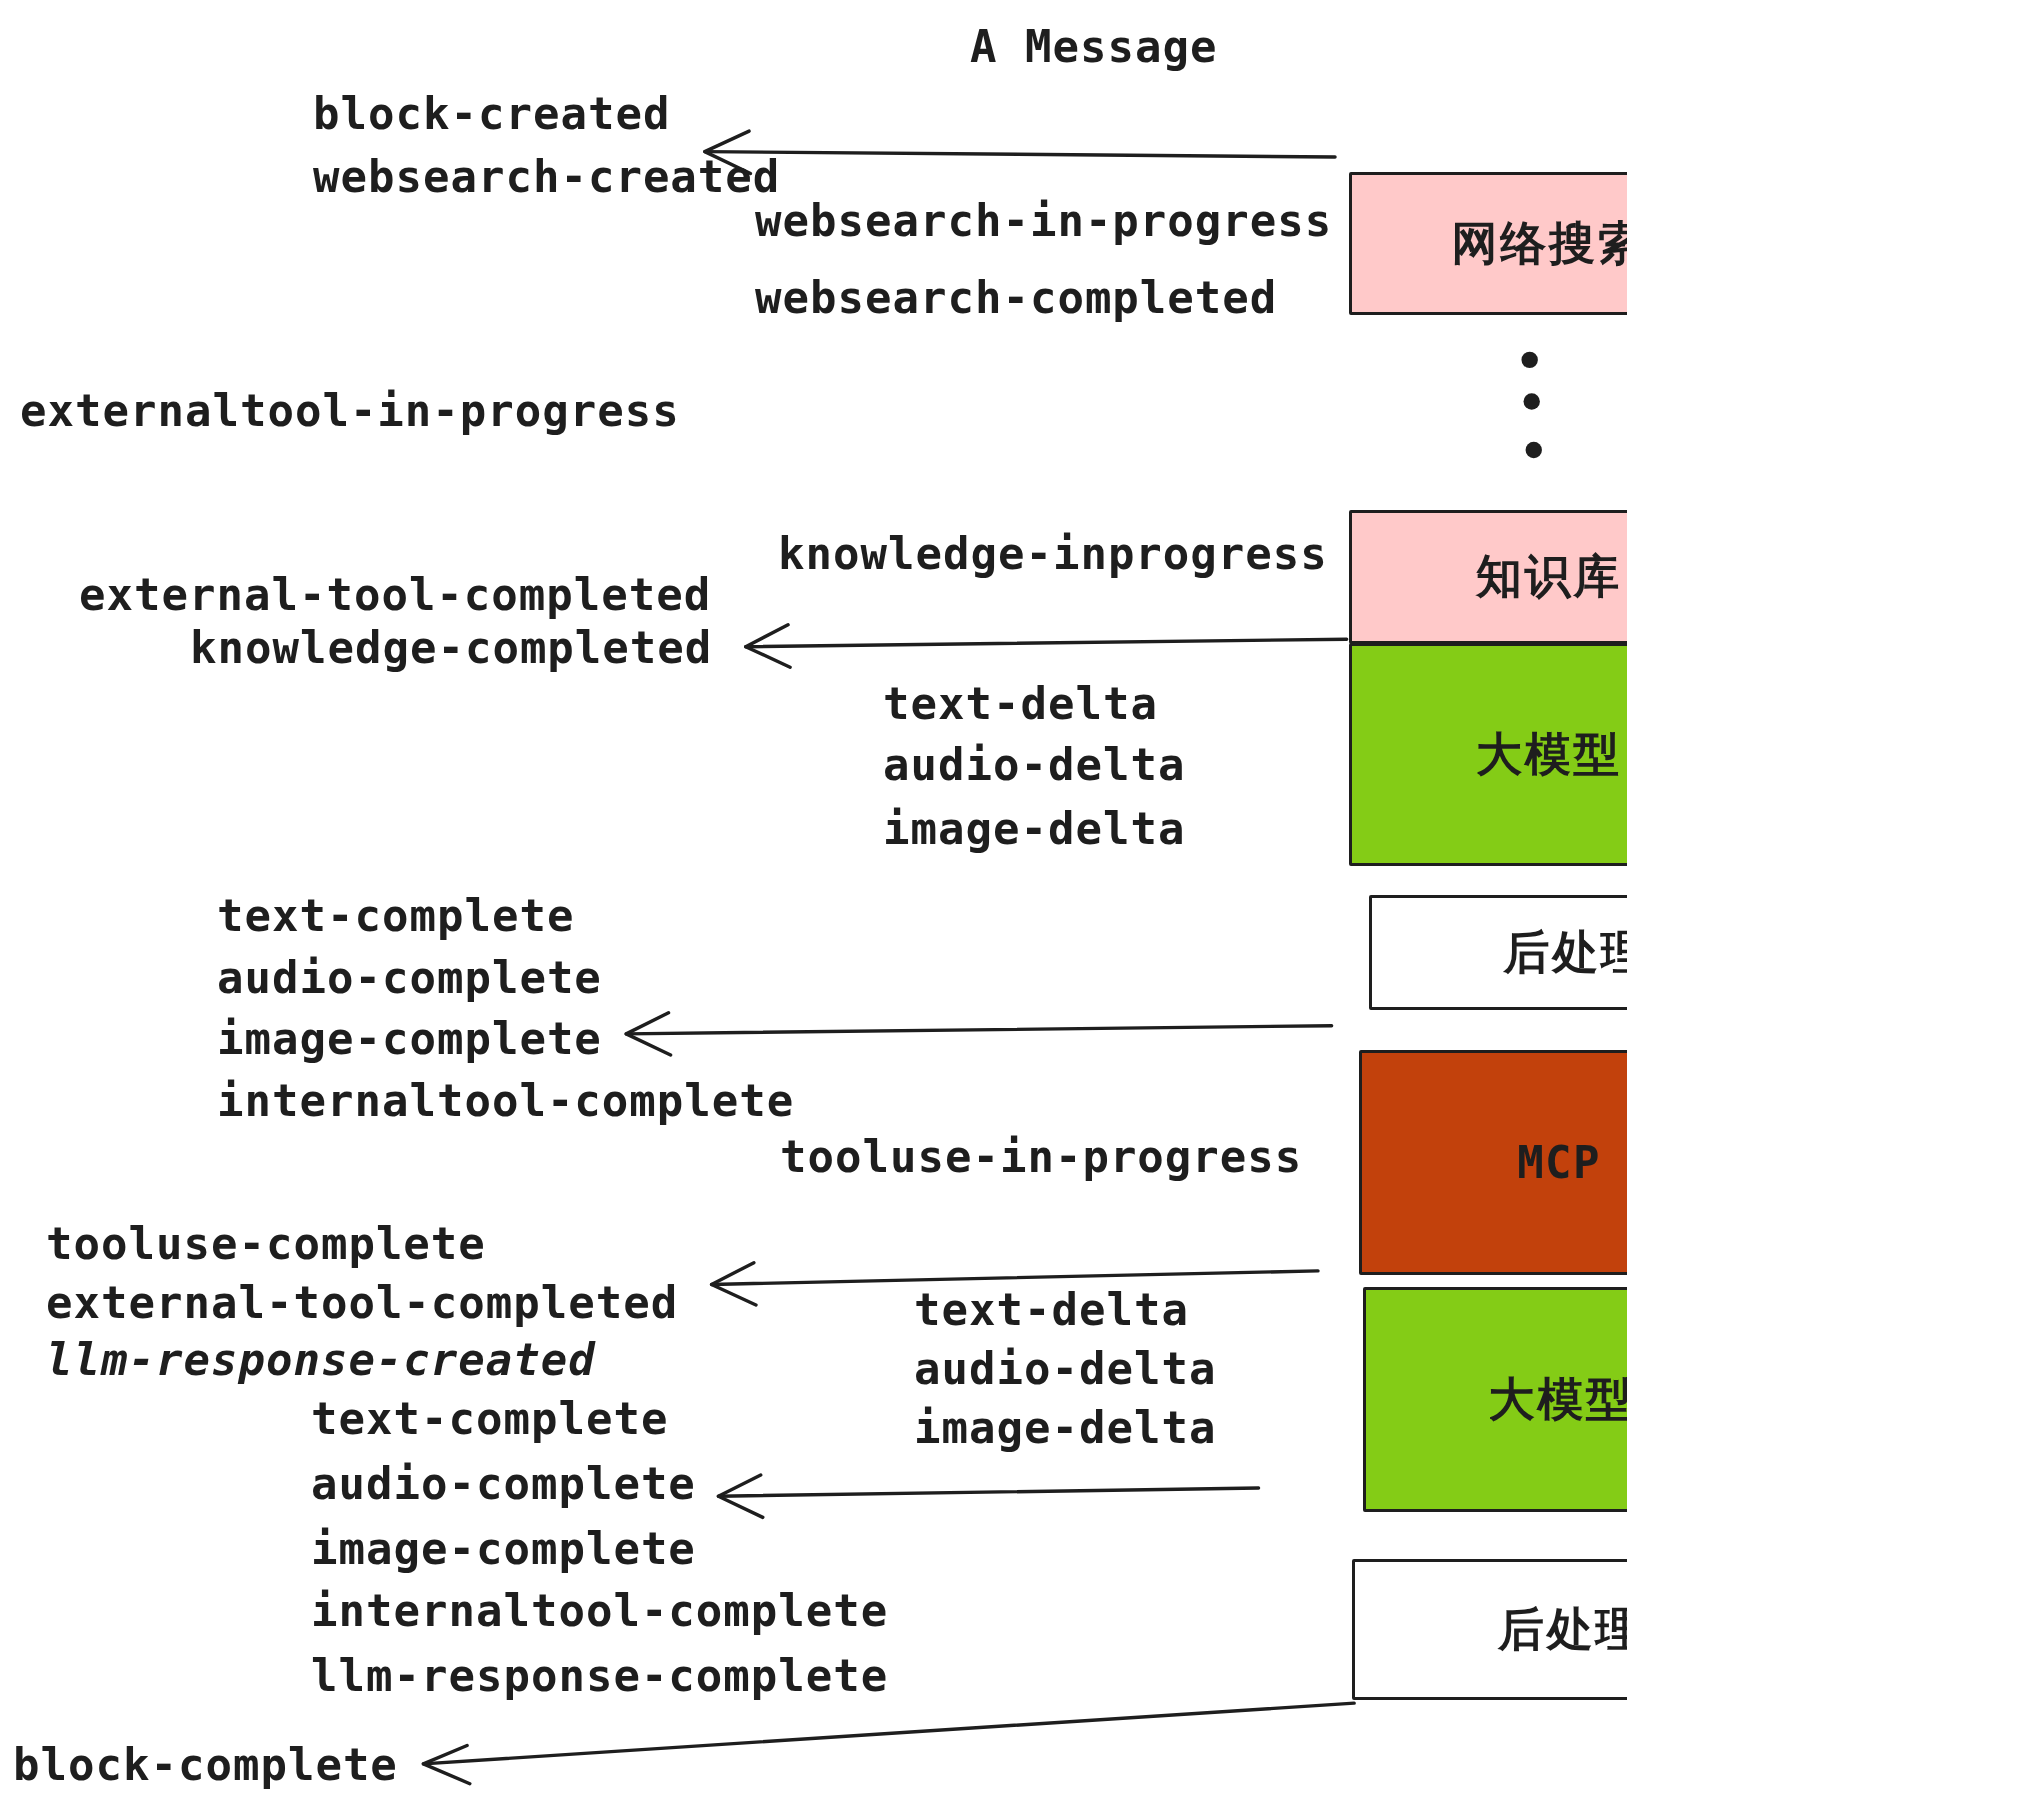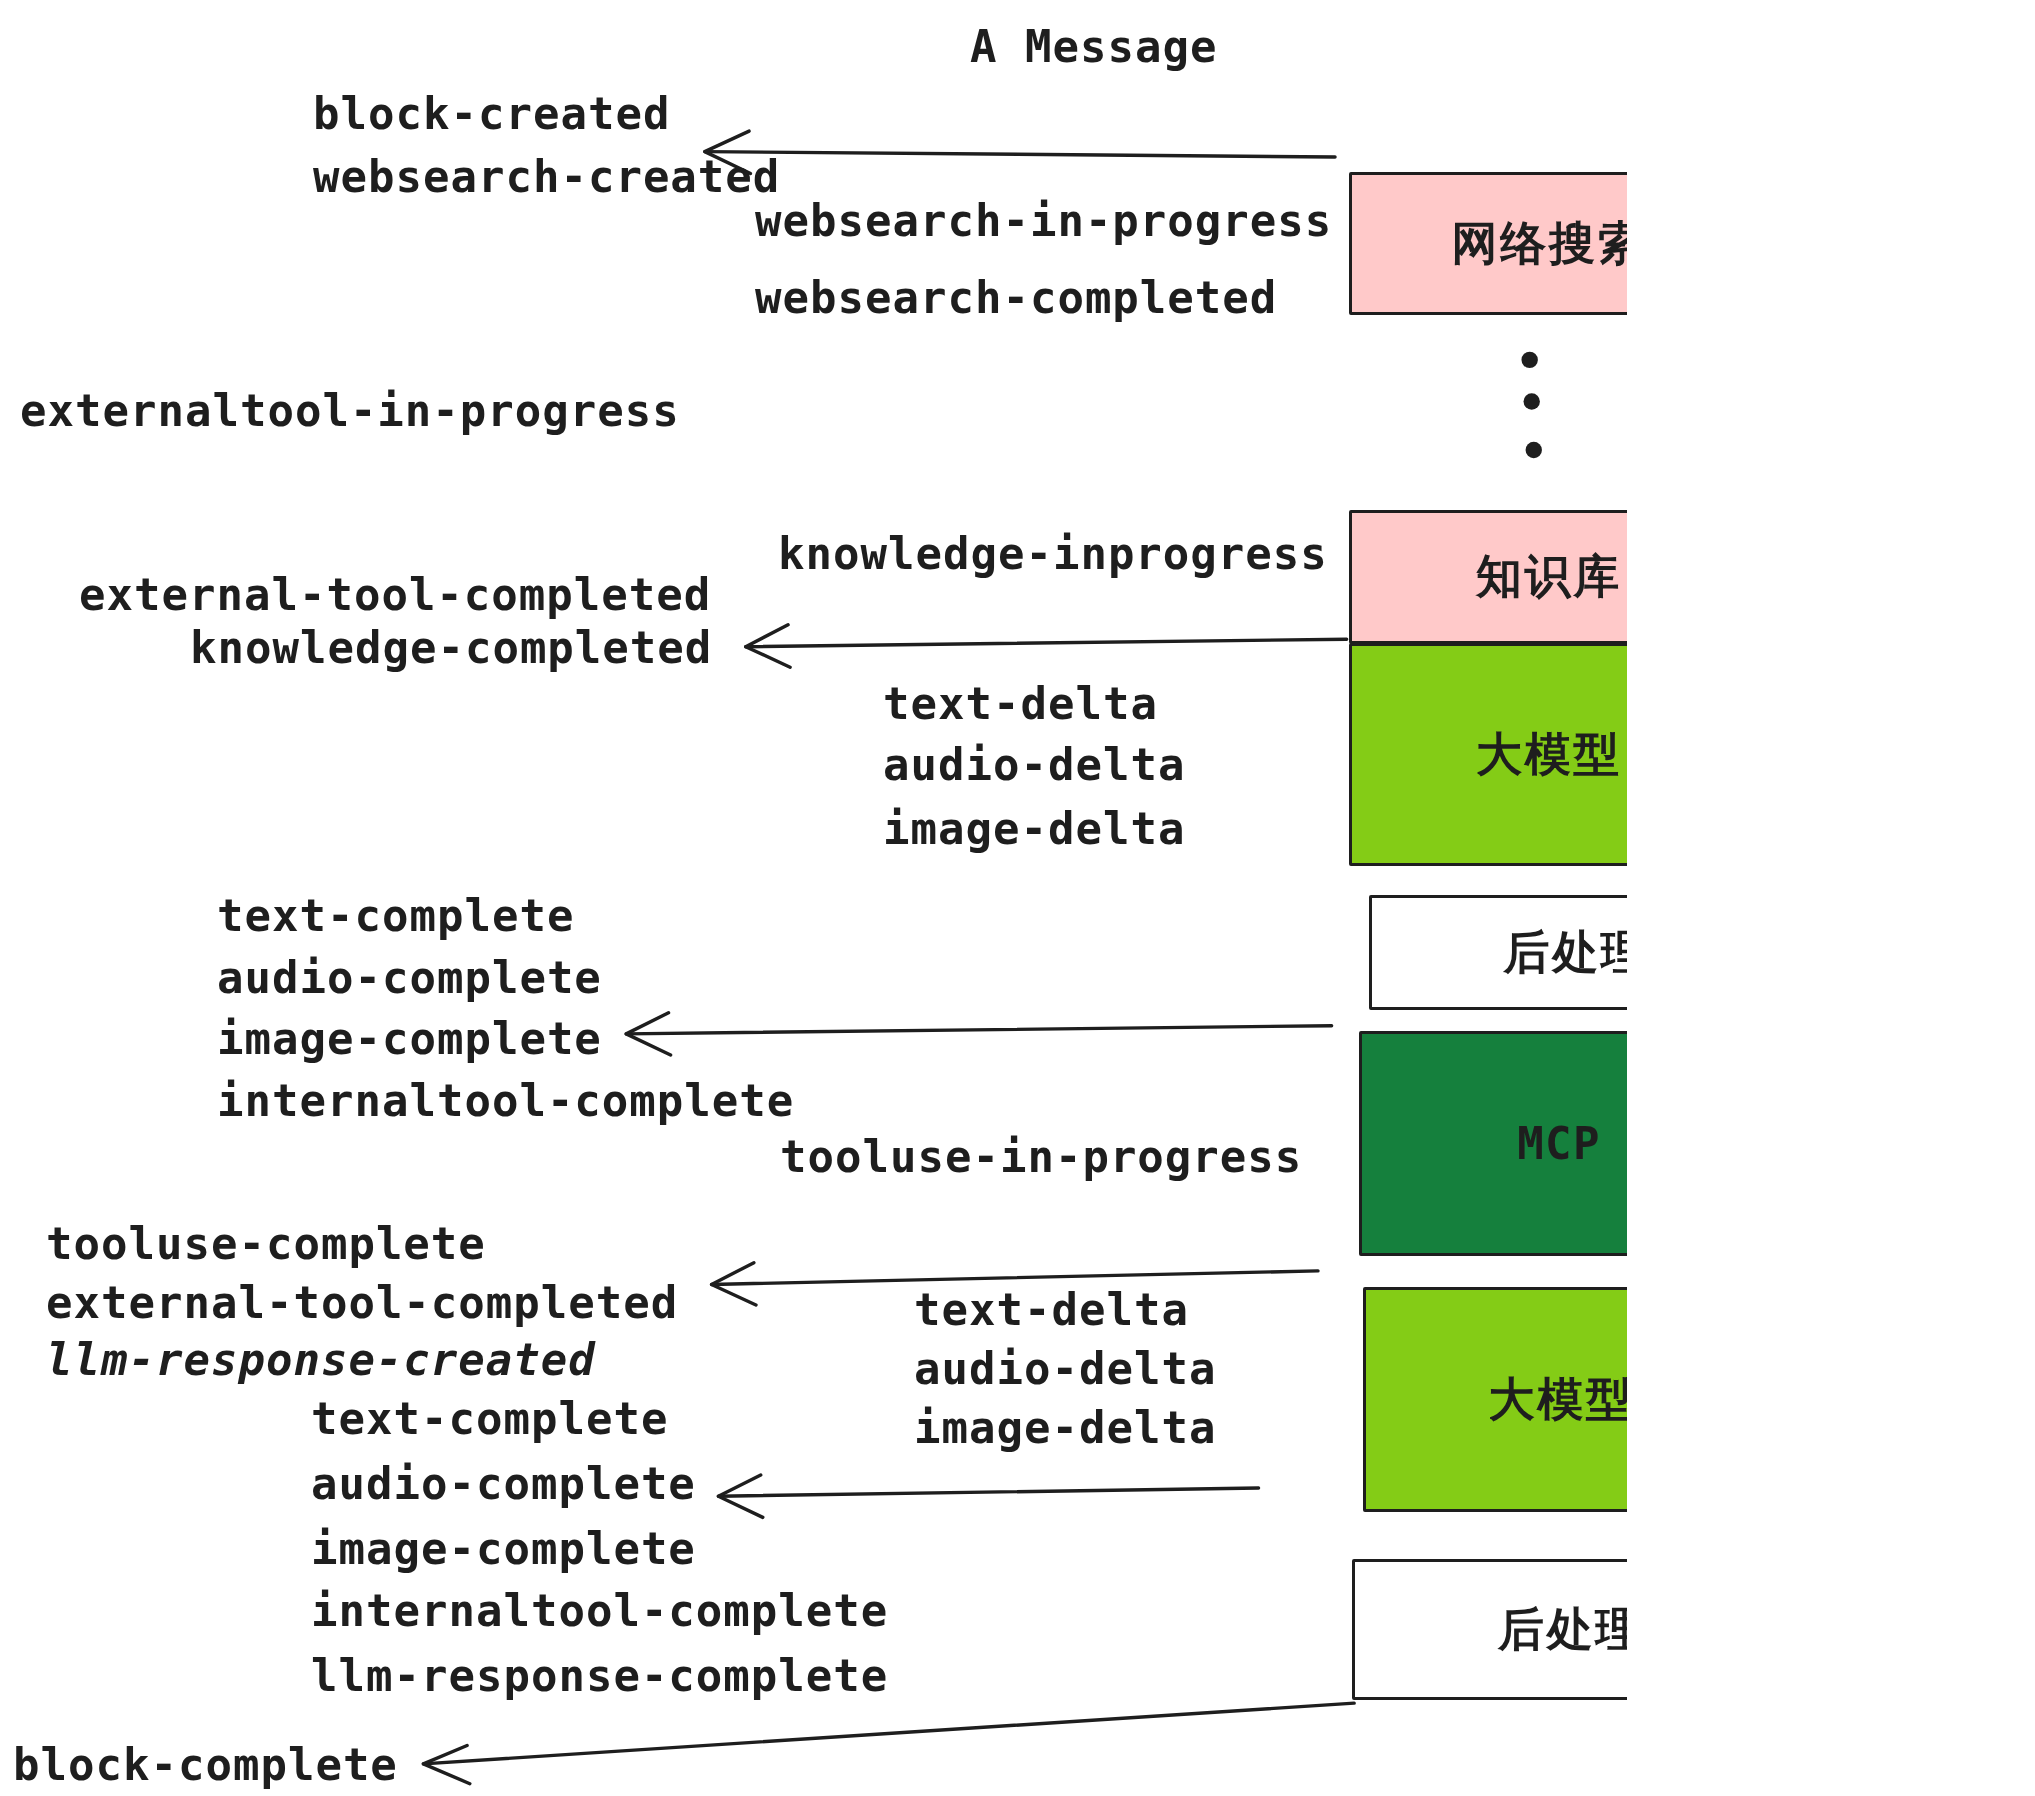--- a/index.html
+++ b/index.html
@@ -31,21 +31,21 @@
     display:flex;align-items:center;justify-content:center;
     box-sizing:border-box;
     font-family:"Liberation Sans", sans-serif;
     font-weight:600;
     font-size:46px;
     letter-spacing:2.7px;
     color:#1e1e1e;
   }
   .box.pink{background:#ffc9c9;text-align:right;}
   .box.green{background:#84cc16;}
-  .box.yellow{background:#15803d;}
+  .box.yellow{background:#c2410c;margin-top:19px;}
   .box.white{background:#ffffff;}
   .box .mono{font:bold 44px "DejaVu Sans Mono", monospace;letter-spacing:1.4px;}
   .side-label{
     position:absolute;
     font-family:"Liberation Sans", sans-serif;
     font-weight:600;
     color:#1e1e1e;
     white-space:nowrap;
   }
   .side-label.one{font-size:49px;letter-spacing:1.4px;}

